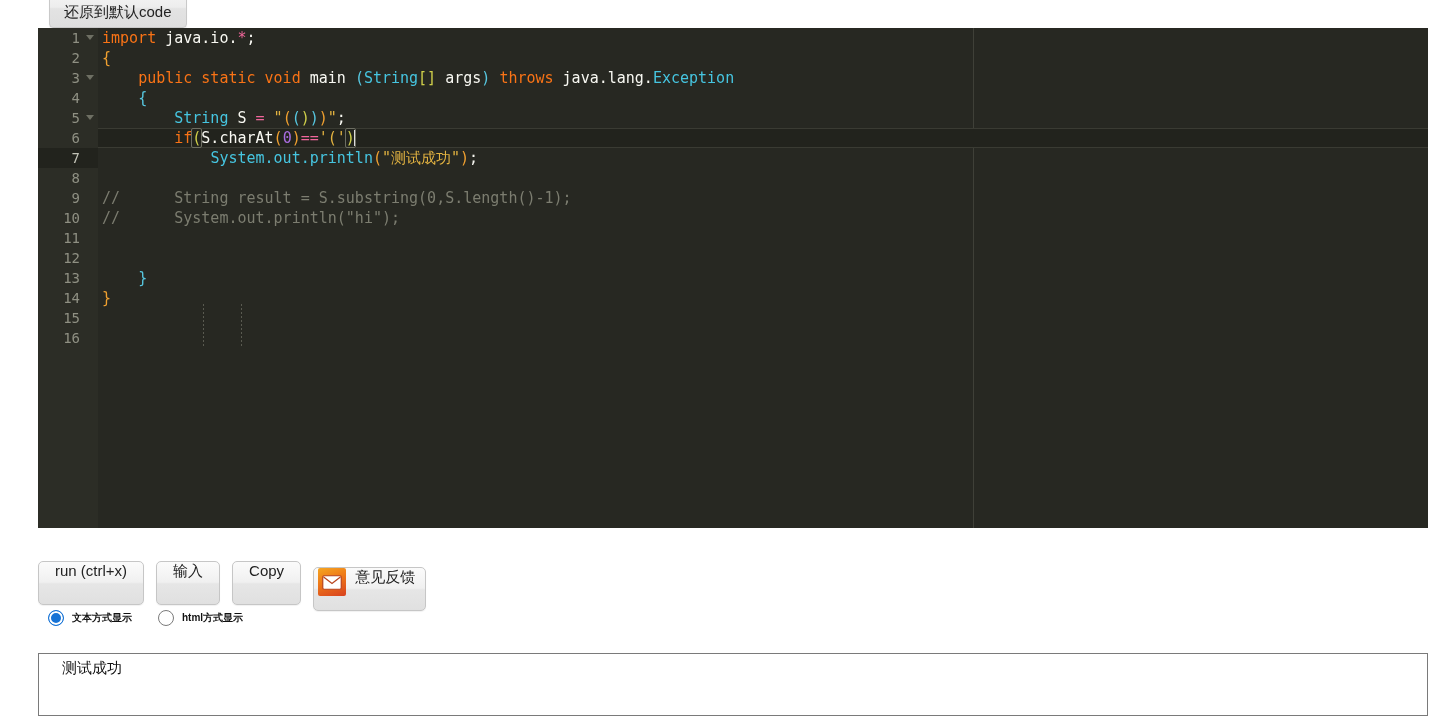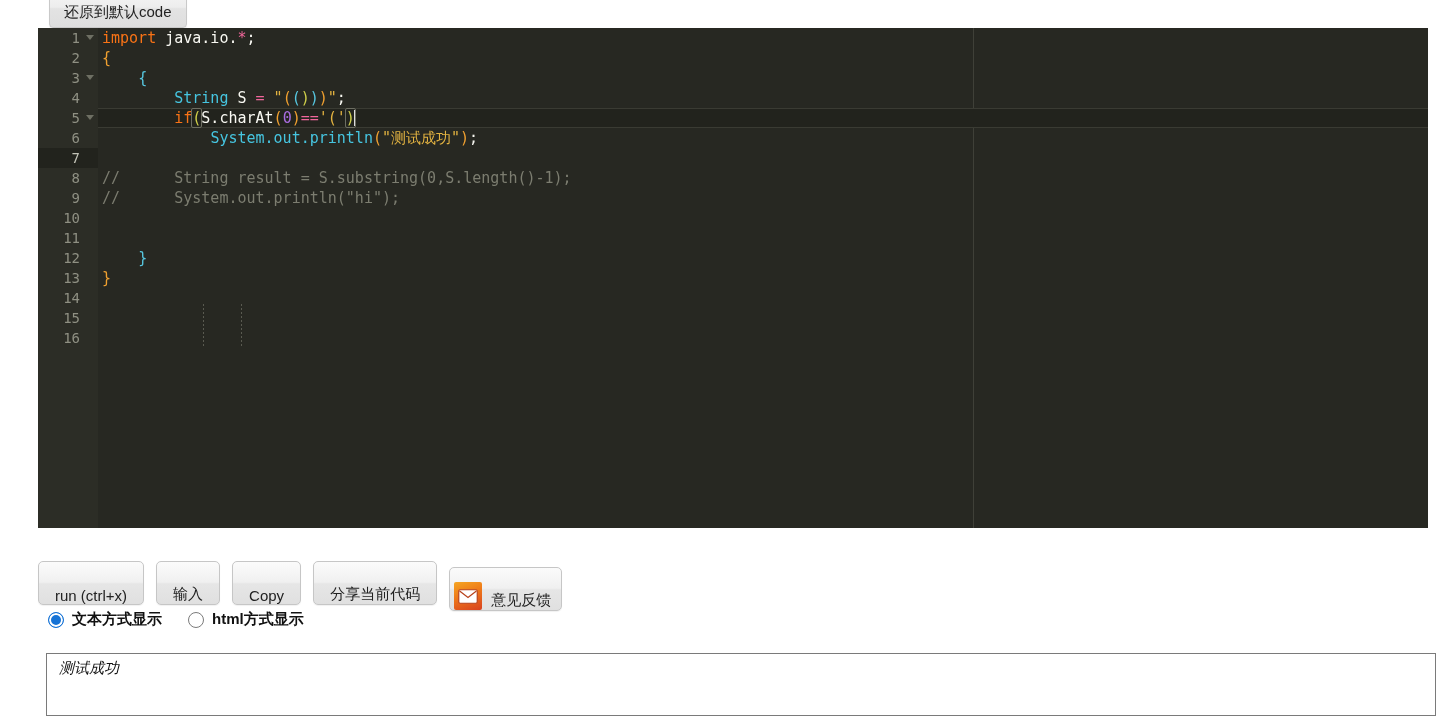--- a/index.html
+++ b/index.html
@@ -109,21 +109,21 @@
   .bx {outline:1px solid #6d6e62; outline-offset:0px; border-radius:1px;}
 
   
   .btnrow{
     position:absolute; left:38px; top:554px;
     display:flex; align-items:center; gap:12px;
   }
   .btn{
     height:44px; box-sizing:border-box;
     padding:0 16px;
-    display:flex;align-items:flex-end;justify-content:center;
+    display:flex;align-items:flex-start;justify-content:center;
     background:linear-gradient(180deg,#fbfbfb 0%,#f0f0f0 48%,#e6e6e6 52%,#e0e0e0 100%);
     border:1px solid #c6c6c6;
     border-radius:5px;
     font-size:15px; color:#222;
     white-space:nowrap;
     cursor:pointer;
     box-shadow:0 1px 1px rgba(0,0,0,.06);
   }
   .btn-feedback{
     padding:0 10px 0 4px;
@@ -136,48 +136,47 @@
     background:linear-gradient(160deg,#f5a623 0%,#ef7c18 40%,#d8411f 100%);
     display:flex;align-items:center;justify-content:center;
     flex:0 0 auto;
   }
   .mail-icon svg{display:block;}
 
   
   .radiorow{
     position:absolute; left:48px; top:610px;
     display:flex; align-items:center; gap:26px;
-    font-size:15px;
+    font-size:10px;
   }
   .radio-opt{display:flex;align-items:center;gap:8px;cursor:pointer;}
   .rdo{
     width:14px;height:14px;border-radius:50%;
     border:1px solid #7b7b7b;background:#fff;
     display:block;position:relative;flex:0 0 auto;
   }
   .rdo.on{
     border-color:#1673d6;
     background:#1673d6;
     box-shadow:inset 0 0 0 2px #fff;
   }
   .radio-label{font-weight:bold;color:#111;}
 
   
   .output{
-    position:absolute; left:46px; top:653px;
+    position:absolute; left:38px; top:653px;
     width:1390px; height:63px;
     box-sizing:border-box;
     border:1px solid #7a7a7a;
     background:#fff;
-    padding:5px 12px;
+    padding:5px 23px;
     font-size:15px;
     color:#111;
     overflow:hidden;
     font-family:"DejaVu Sans","Liberation Sans",sans-serif;
-    font-style:italic;
   }
 </style>
 </head>
 <body>
 
 <div class="topbar">
   <div class="restore-btn">
     <span>还原到默认code</span>
   </div>
 </div>
@@ -203,20 +202,21 @@
     <div class="ln"><span>16</span></div>
   </div>
 
   <div class="codearea">
     <div class="ruler"></div>
     <div class="guide"></div>
     <div class="guide2"></div>
 
     <div class="crow"><span class="k">import</span> <span class="pl">java.io.</span><span class="op">*</span><span class="pl">;</span></div>
     <div class="crow"><span class="b1">{</span></div>
+    <div class="crow">    <span class="k">public</span> <span class="k">static</span> <span class="k">void</span> <span class="pl">main</span> <span class="b2">(</span><span class="ty">String</span><span class="b3">[]</span> <span class="pl">args</span><span class="b2">)</span> <span class="k">throws</span> <span class="pl">java.lang.</span><span class="ty">Exception</span></div>
     <div class="crow">    <span class="b2">{</span></div>
     <div class="crow">        <span class="ty">String</span> <span class="pl">S</span> <span class="op">=</span> <span class="st">"</span><span class="b1">(</span><span class="b2">(</span><span class="b3">)</span><span class="b2">)</span><span class="b1">)</span><span class="st">"</span><span class="pl">;</span></div>
     <div class="crow active">        <span class="k">if</span><span class="b3 bx">(</span><span class="pl">S.charAt</span><span class="b1">(</span><span class="nu">0</span><span class="b1">)</span><span class="op">==</span><span class="st">'('</span><span class="b3 bx">)</span><span class="cursor"></span></div>
     <div class="crow">            <span class="ty">System.out.println</span><span class="b1">(</span><span class="st">"测试成功"</span><span class="b1">)</span><span class="pl">;</span></div>
     <div class="crow"> </div>
     <div class="crow"><span class="cm">//      String result = S.substring(0,S.length()-1);</span></div>
     <div class="crow"><span class="cm">//      System.out.println("hi");</span></div>
     <div class="crow"> </div>
     <div class="crow"> </div>
     <div class="crow">    <span class="b2">}</span></div>
@@ -227,23 +227,20 @@
 <div class="btnrow">
   <div class="btn">
     <span>run (ctrl+x)</span>
   </div>
   <div class="btn">
     <span>输入</span>
   </div>
   <div class="btn">
     <span>Copy</span>
   </div>
-  <div class="btn">
-    <span>分享当前代码</span>
-  </div>
   <div class="btn btn-feedback">
     <span class="mail-icon">
       <svg width="20" height="15" viewBox="0 0 20 15" aria-hidden="true">
         <rect x="0.75" y="0.75" width="18.5" height="13.5" rx="1.5" fill="#ffffff" stroke="#b8431c" stroke-width="1.2"></rect>
         <path d="M1.6 2 L10 8.4 L18.4 2" fill="none" stroke="#b8431c" stroke-width="1.3"></path>
       </svg>
     </span>
     <span>意见反馈</span>
   </div>
 </div>

